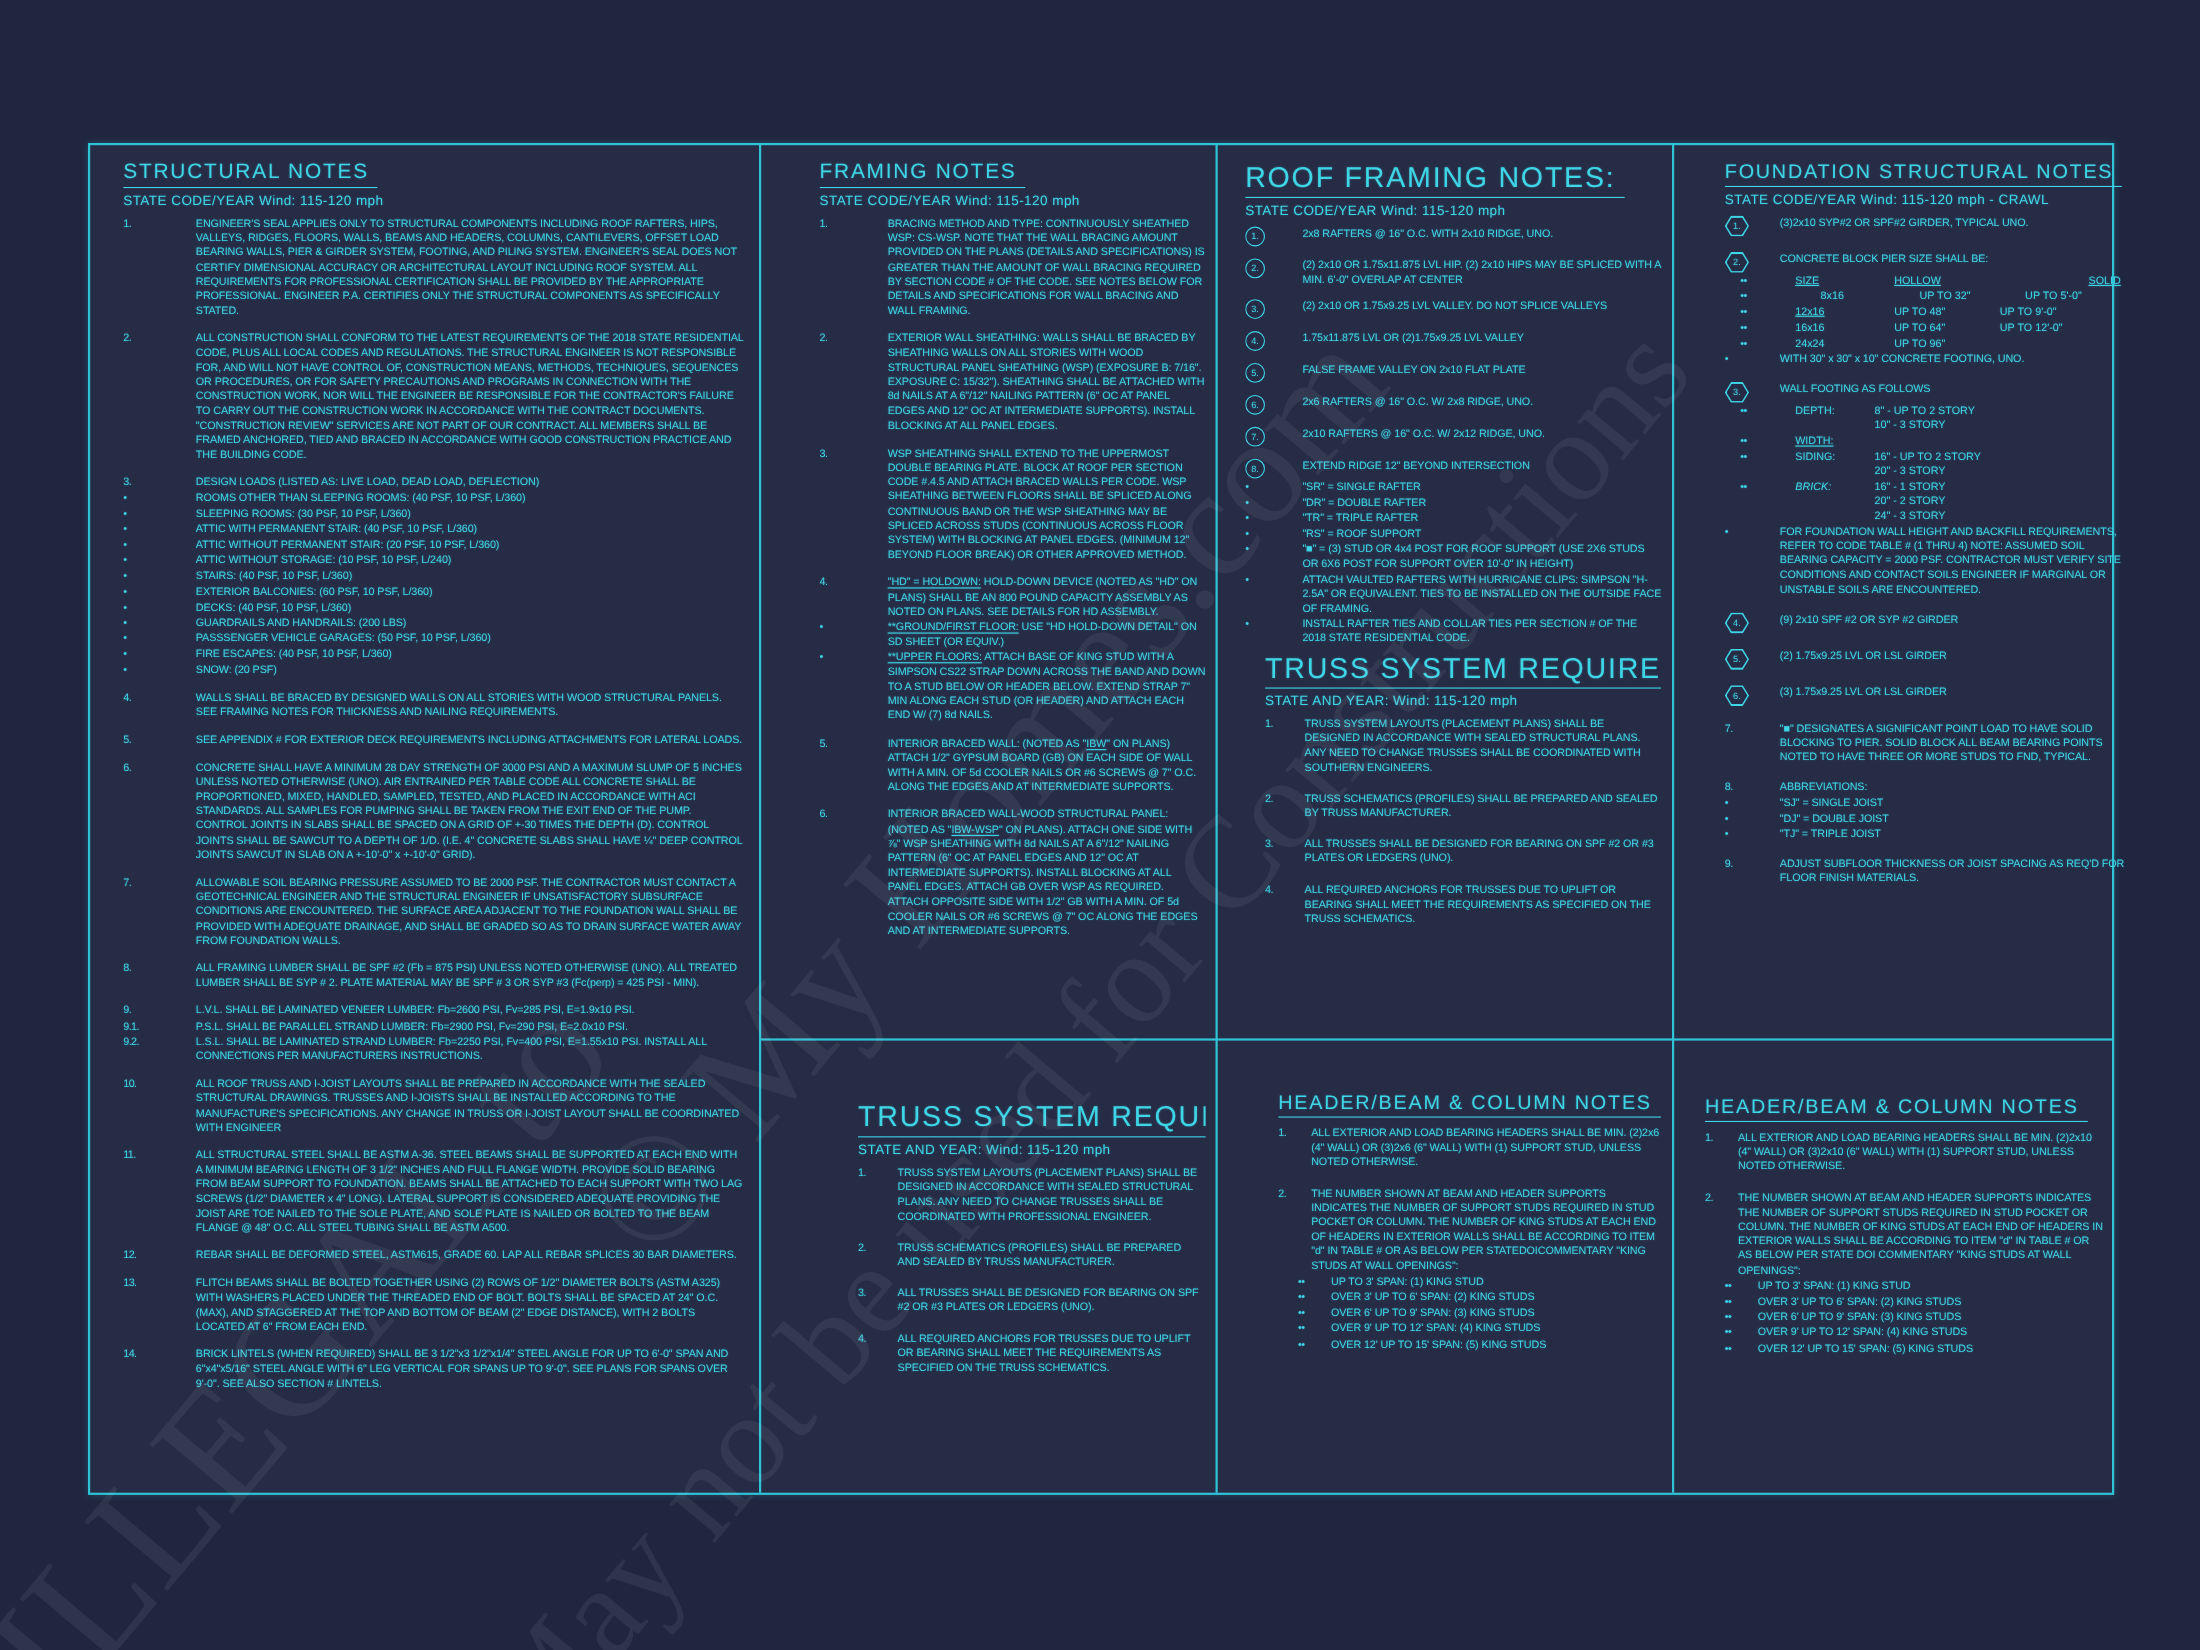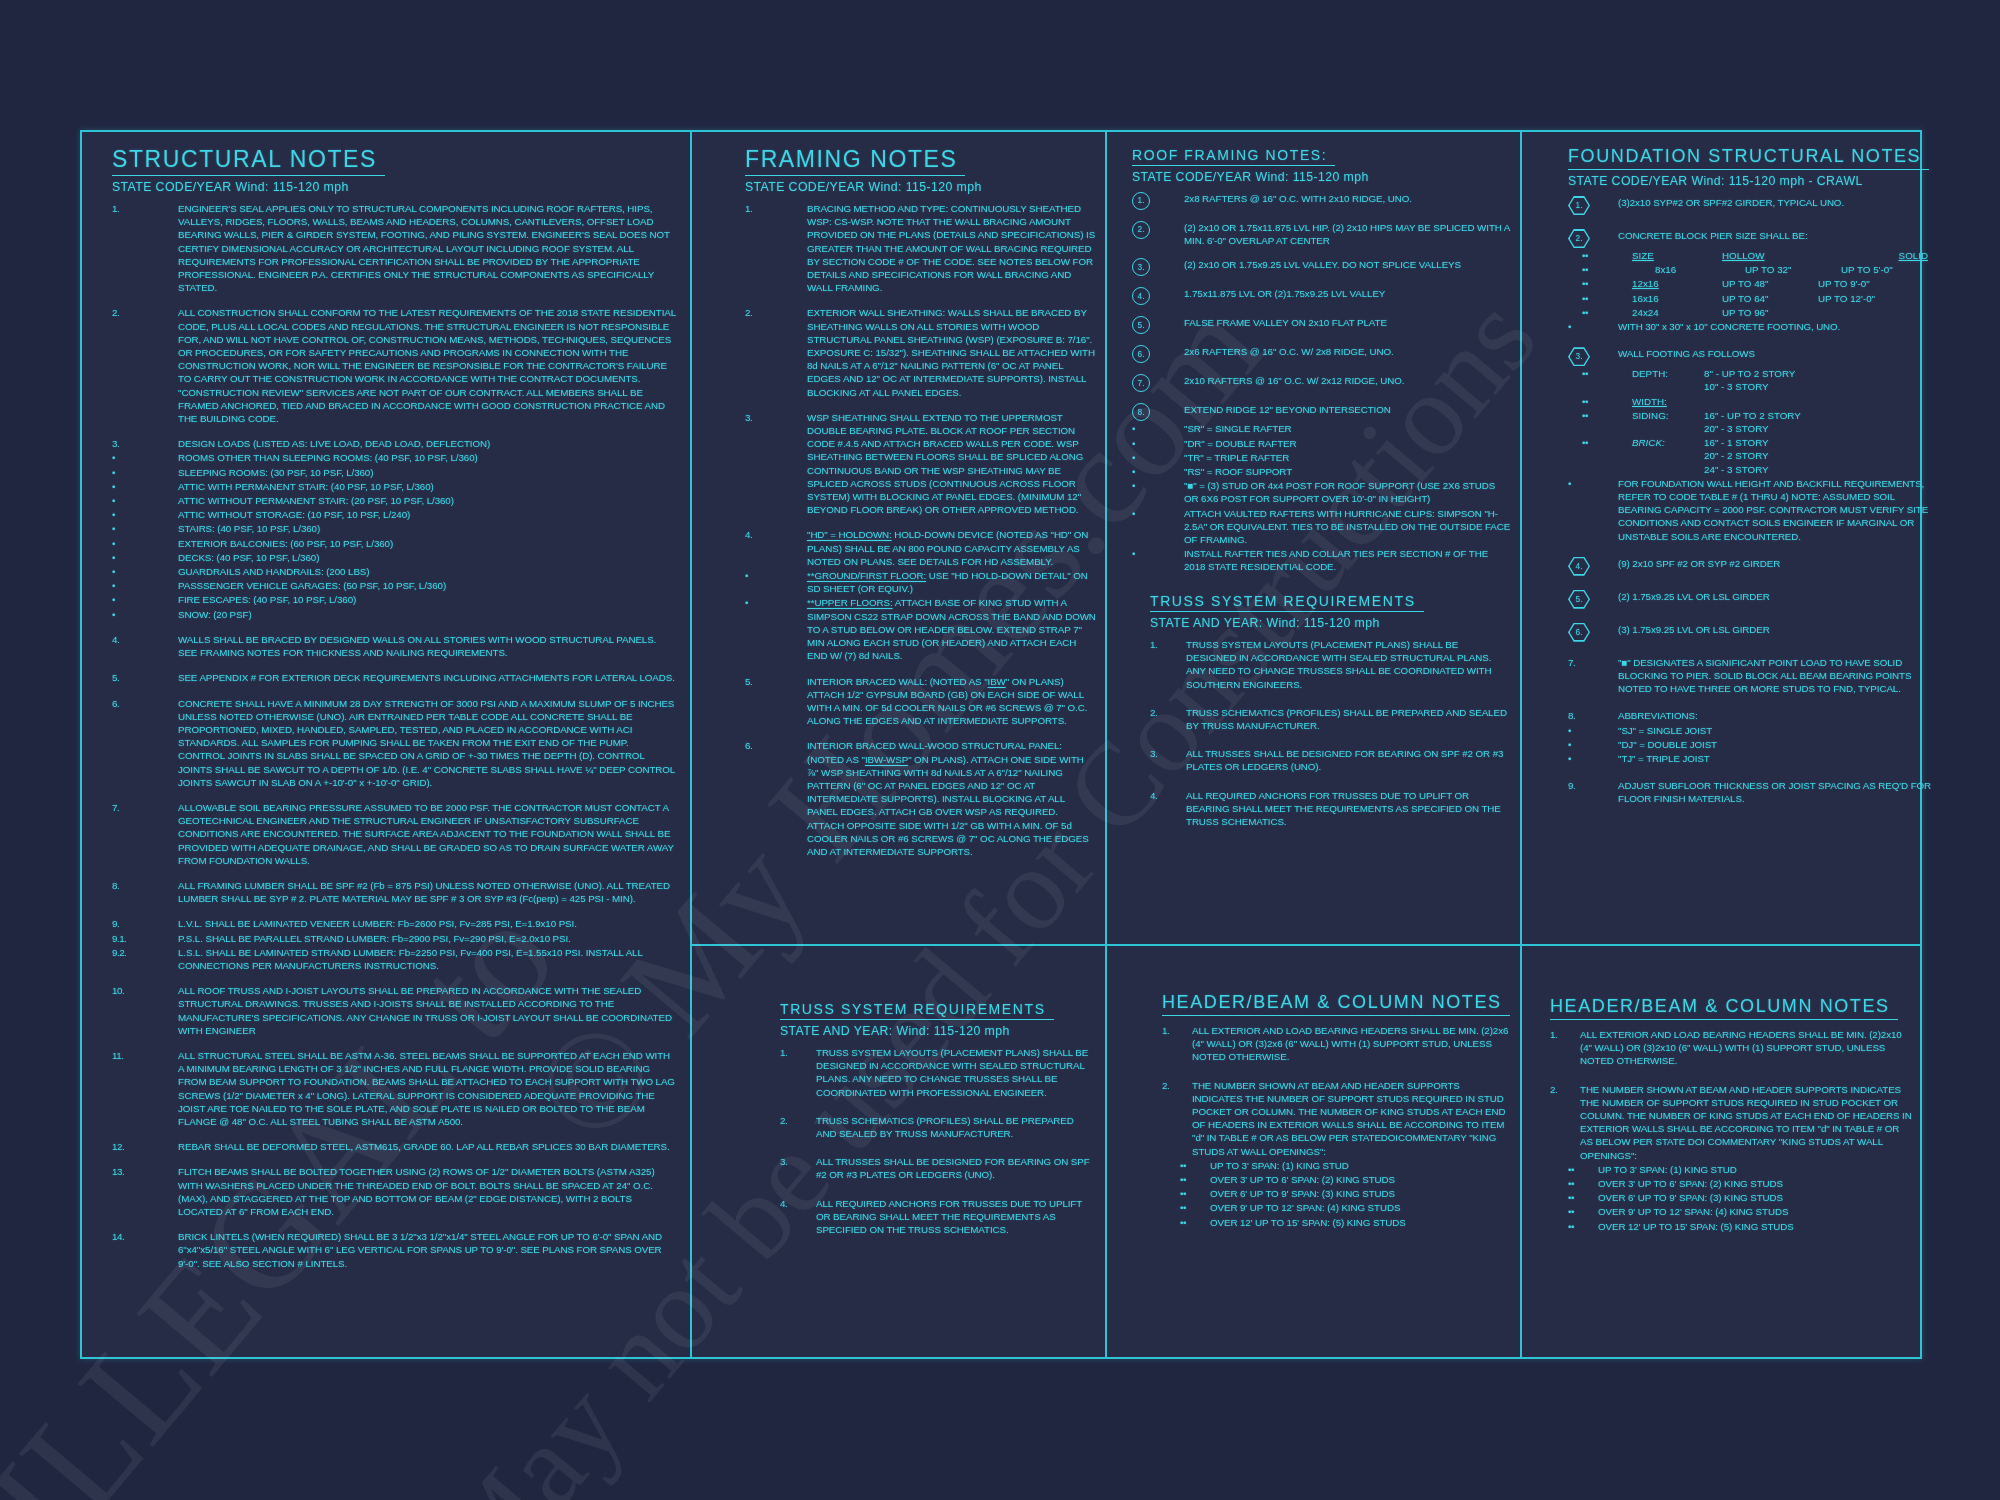--- a/index.html
+++ b/index.html
@@ -14,22 +14,22 @@
   }
   .sheet-bg{position:absolute;left:80px;top:130px;width:1838px;height:1225px;background:var(--bg);border:2px solid var(--line);box-shadow:0 0 6px rgba(47,195,214,.25);}
   .vline{position:absolute;top:130px;height:1227px;width:2px;background:var(--line);z-index:2;}
   #v1{left:690px}#v2{left:1105px}#v3{left:1520px}
   .hline{position:absolute;left:690px;top:944px;width:1230px;height:2px;background:var(--line);z-index:2;}
 
   .panel{position:absolute;color:var(--cy);z-index:3;overflow:hidden;
     text-shadow:0 0 2px rgba(62,214,230,.35);}
   .panel h2{margin:0;font-weight:500;display:inline-block;border-bottom:1.7px solid currentColor;
     padding:0 8px 2px 0;letter-spacing:1.6px;white-space:nowrap;}
-  .t-lg h2{font-size:23px}
-  .t-md h2{font-size:14px}
+  .t-lg h2{font-size:19px}
+  .t-md h2{font-size:26px}
   .t-sm h2{font-size:18px}
   .sub{font-size:12.3px;letter-spacing:.4px;margin-top:4px;white-space:nowrap;}
   .sub:empty{display:none}
   .items{margin-top:3px;}
   .row{display:flex;align-items:flex-start;}
   .row.num{margin-top:var(--gap,12px);}
   .row.blt,.row.tight,.row.tblr{margin-top:1px;}
   .items .row:first-child{margin-top:8px;}
   .row.ind{padding-left:18px;}
   .mk{flex:none;width:var(--mkw,56px);font-size:9.8px;line-height:13.2px;letter-spacing:-.5px;}

